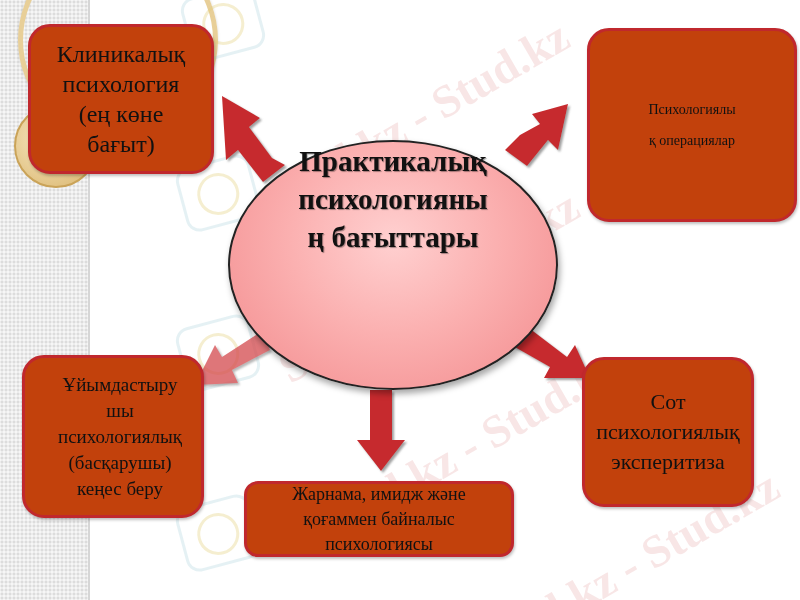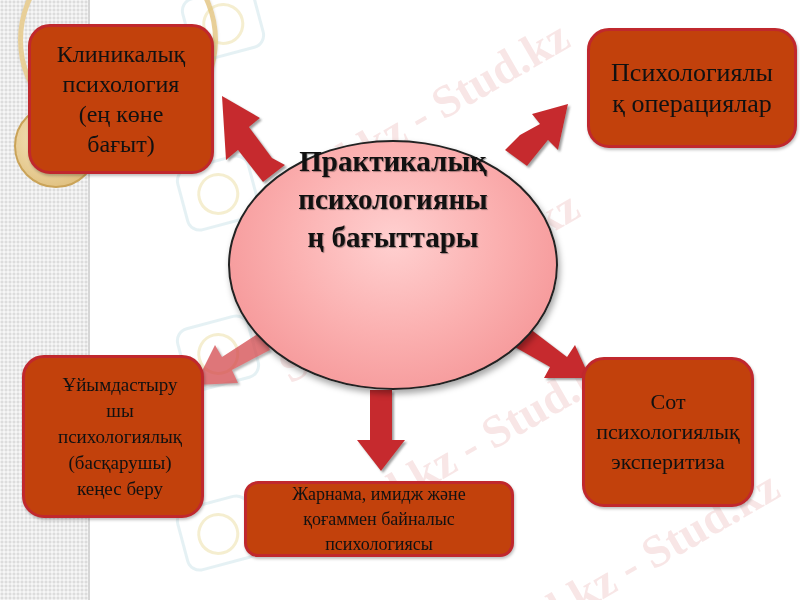--- a/index.html
+++ b/index.html
@@ -114,21 +114,21 @@
   </g>
 </svg>
 
 <div class="box" style="left:28px; top:24px; width:186px; height:150px; font-size:24px; line-height:30px;">
   <span>Клиникалық
 психология
 (ең көне
 бағыт)</span>
 </div>
 
-<div class="box" style="left:587px; top:28px; width:210px; height:120px; font-size:26px; line-height:31px;">
+<div class="box" style="left:587px; top:28px; width:210px; height:194px; font-size:14px; line-height:31px;">
   <span>Психологиялы
 қ операциялар</span>
 </div>
 
 <div class="box" style="left:22px; top:355px; width:182px; height:163px; font-size:19px; line-height:26px;padding-left:14px;">
   <span>Ұйымдастыру
 шы
 психологиялық
 (басқарушы)
 кеңес беру</span>

